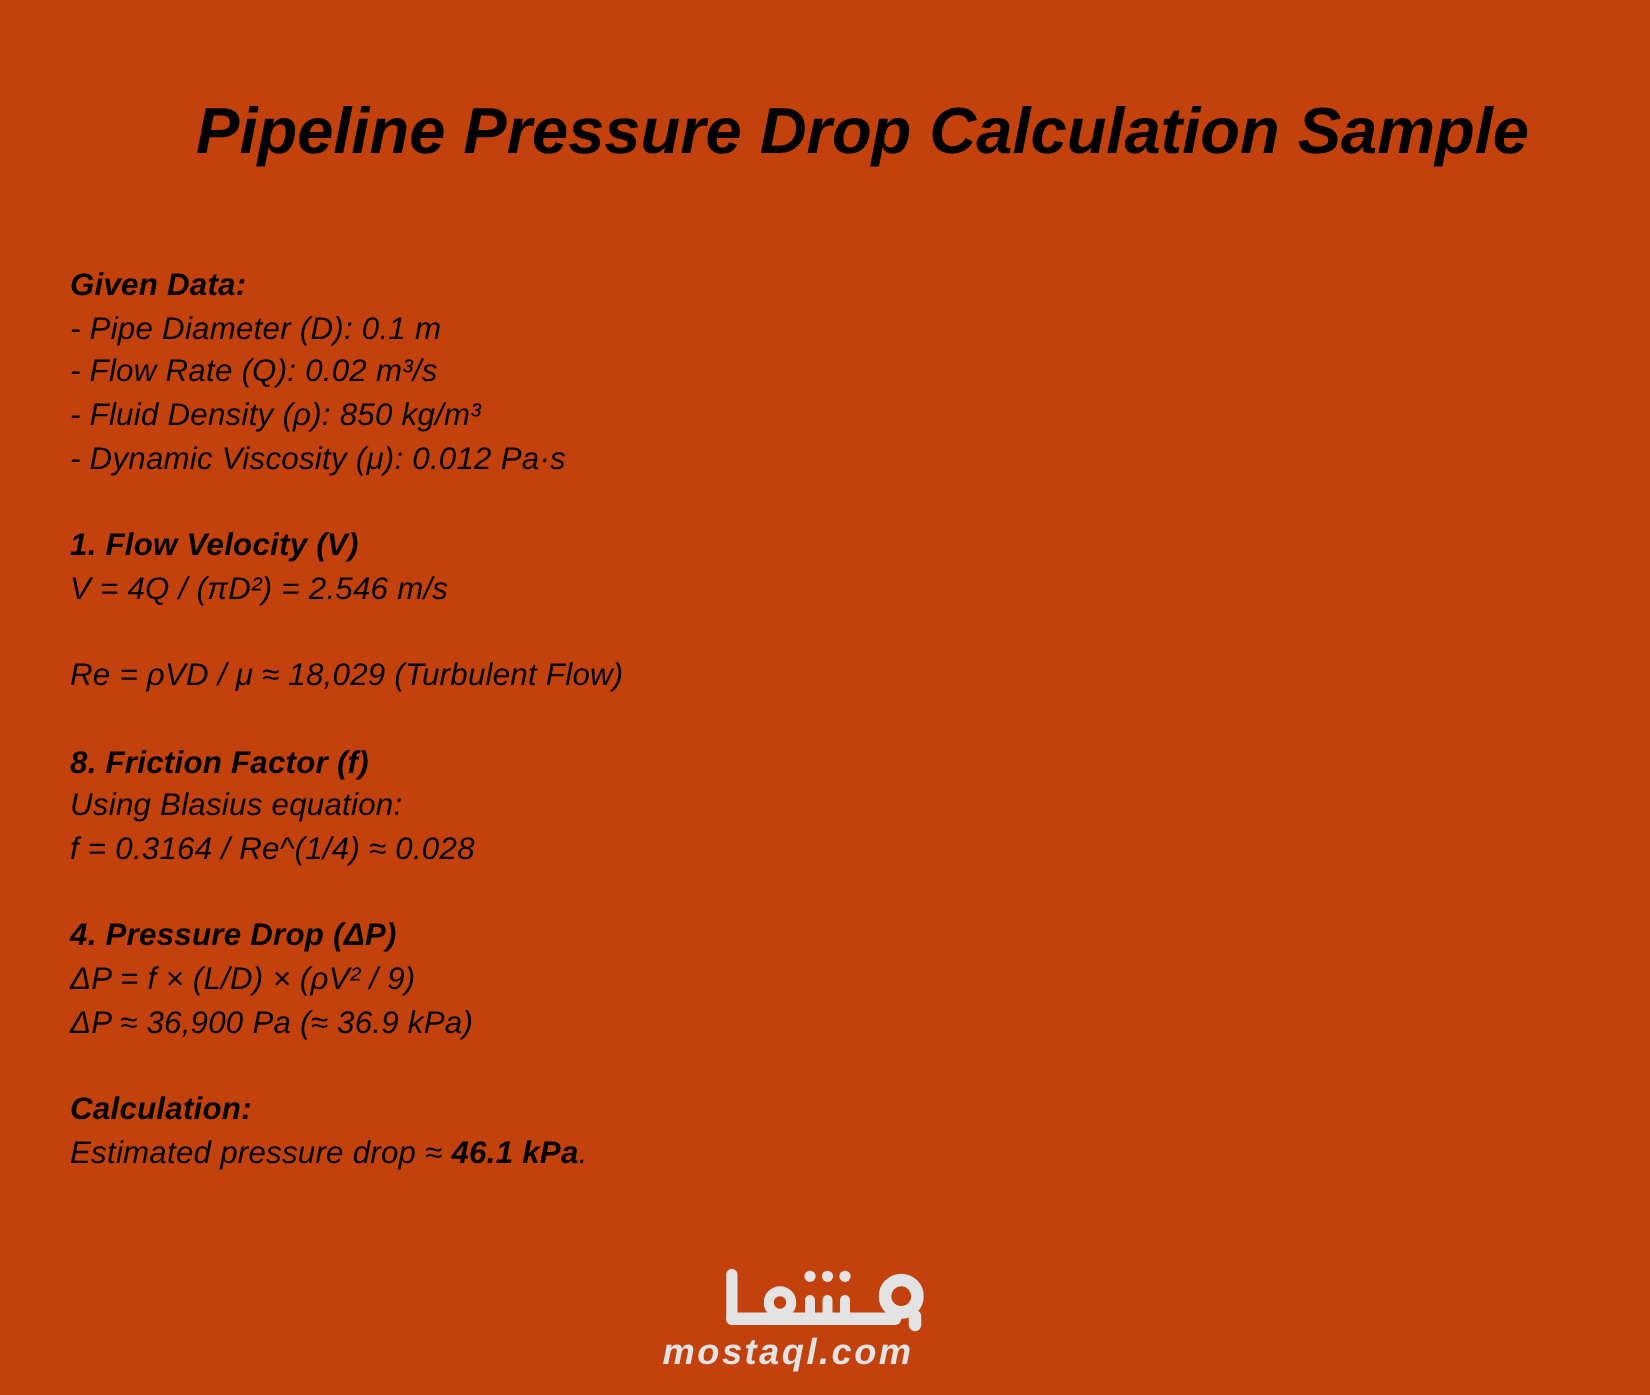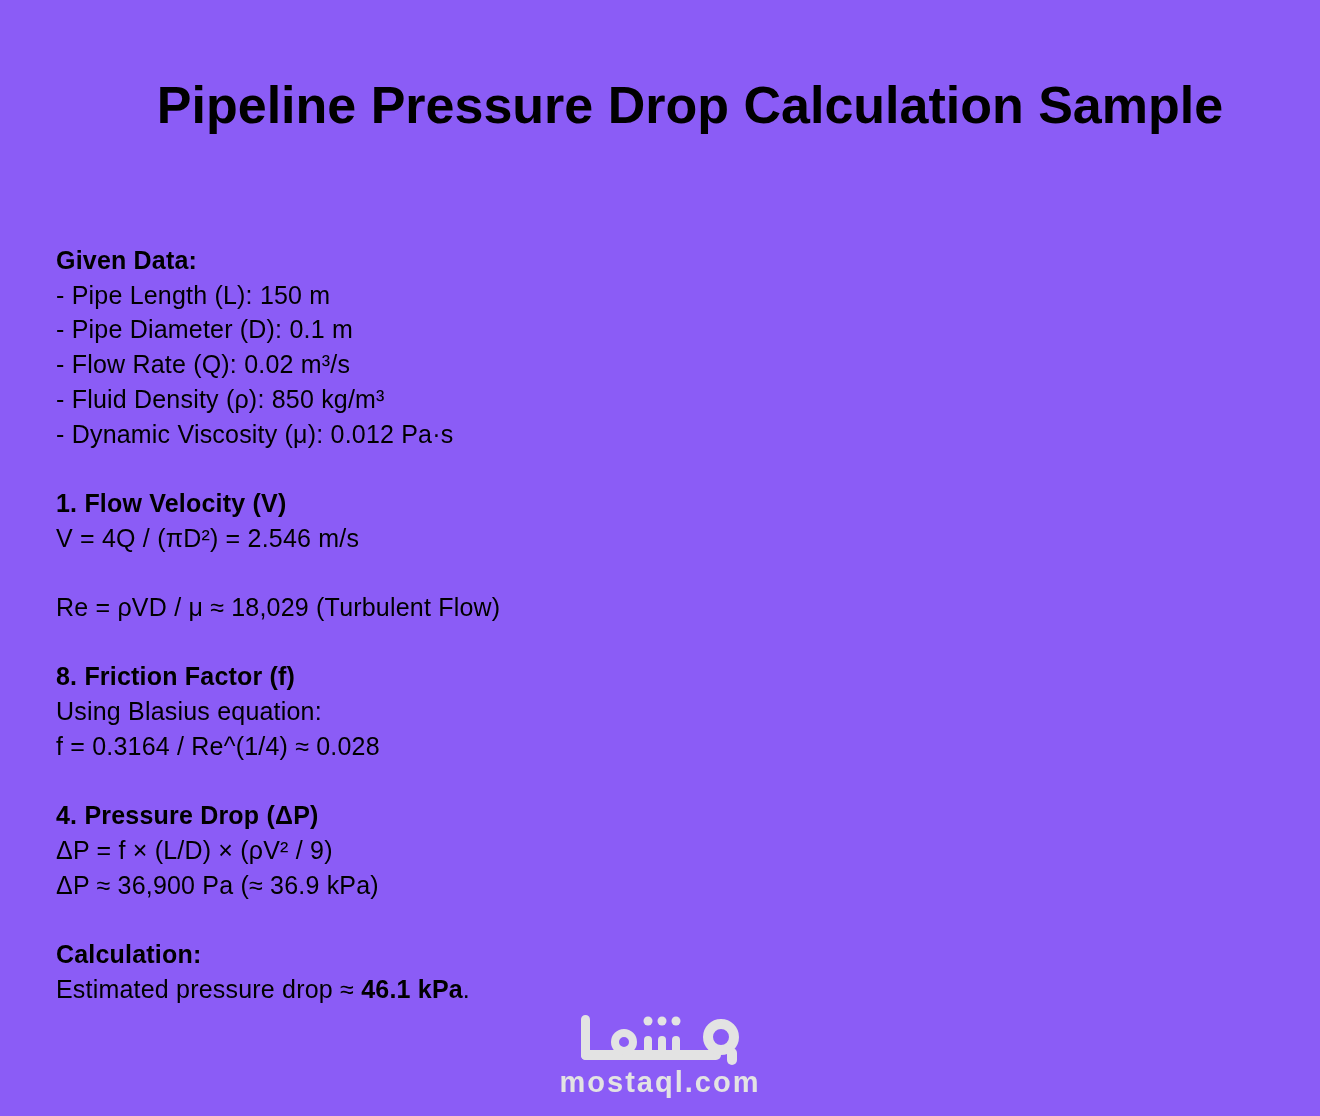--- a/index.html
+++ b/index.html
@@ -5,48 +5,48 @@
   * { margin: 0; padding: 0; box-sizing: border-box; }
   html, body { background: #ffffff; }
   body {
     width: 1320px; height: 1116px;
     font-family: "Liberation Sans", "DejaVu Sans", sans-serif;
     color: #000000;
   }
   .page {
     position: relative;
     width: 1320px; height: 1116px;
-    background: #8b5cf6;
+    background: #c2410c;
     overflow: hidden;
+    font-style: italic;
   }
   .doc-title {
     position: absolute;
     top: 76px; left: 60px; width: 1260px;
     text-align: center;
     font-size: 52px;
     font-weight: 700;
     line-height: 1.15;
     white-space: nowrap;
   }
   .content {
     position: absolute;
     top: 211px; left: 56px;
     font-size: 25px;
     line-height: 34.7px;
     letter-spacing: 0.2px;
-    margin-top: 32px;
   }
   .sec { margin-bottom: 34.7px; }
   .sec-heading { font-weight: 700; }
   .sec-line { font-weight: 400; }
   .bold { font-weight: 700; }
   .watermark {
     position: absolute;
     left: 530px; top: 1014px; width: 260px;
-    text-align: center;
+    text-align: left;
     user-select: none;
   }
   .wm-logo-svg { display: block; margin: 0 auto 2px auto; }
   .wm-site {
     font-size: 29px;
     font-weight: 700;
     color: #e3e3e3;
     letter-spacing: 2px;
     line-height: 1;
   }
@@ -55,21 +55,20 @@
 <body>
 
 <div class="page">
 
   <h1 class="doc-title">Pipeline Pressure Drop Calculation Sample</h1>
 
   <div class="content">
 
     <div class="sec">
       <div class="sec-heading">Given Data:</div>
-      <div class="sec-line">- Pipe Length (L): 150 m</div>
       <div class="sec-line">- Pipe Diameter (D): 0.1 m</div>
       <div class="sec-line">- Flow Rate (Q): 0.02 m³/s</div>
       <div class="sec-line">- Fluid Density (ρ): 850 kg/m³</div>
       <div class="sec-line">- Dynamic Viscosity (μ): 0.012 Pa·s</div>
     </div>
 
     <div class="sec">
       <div class="sec-heading">1. Flow Velocity (V)</div>
       <div class="sec-line">V = 4Q / (πD²) = 2.546 m/s</div>
     </div>

